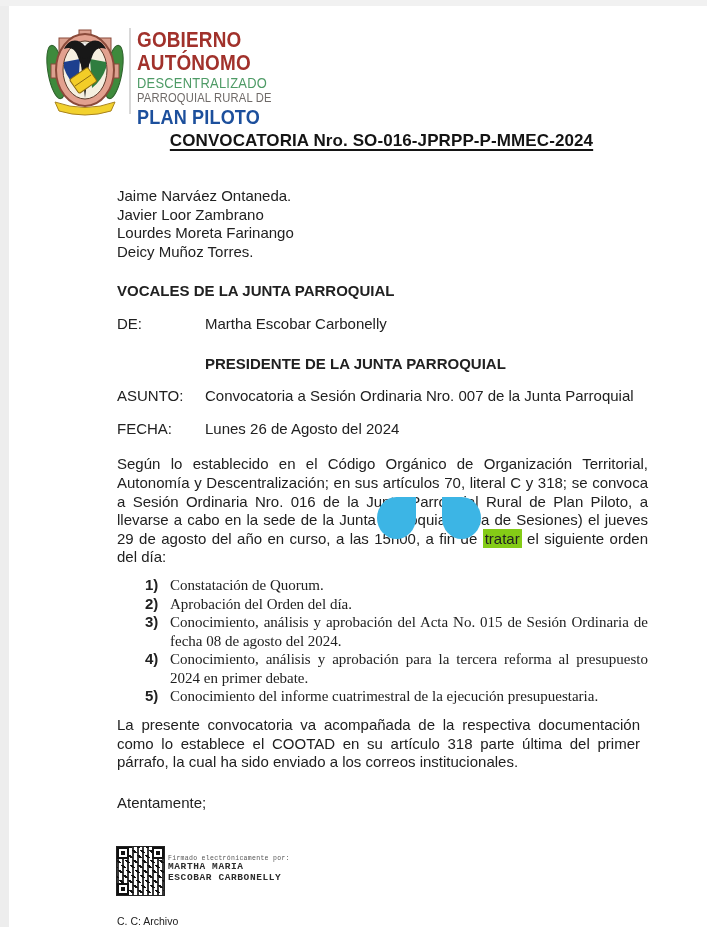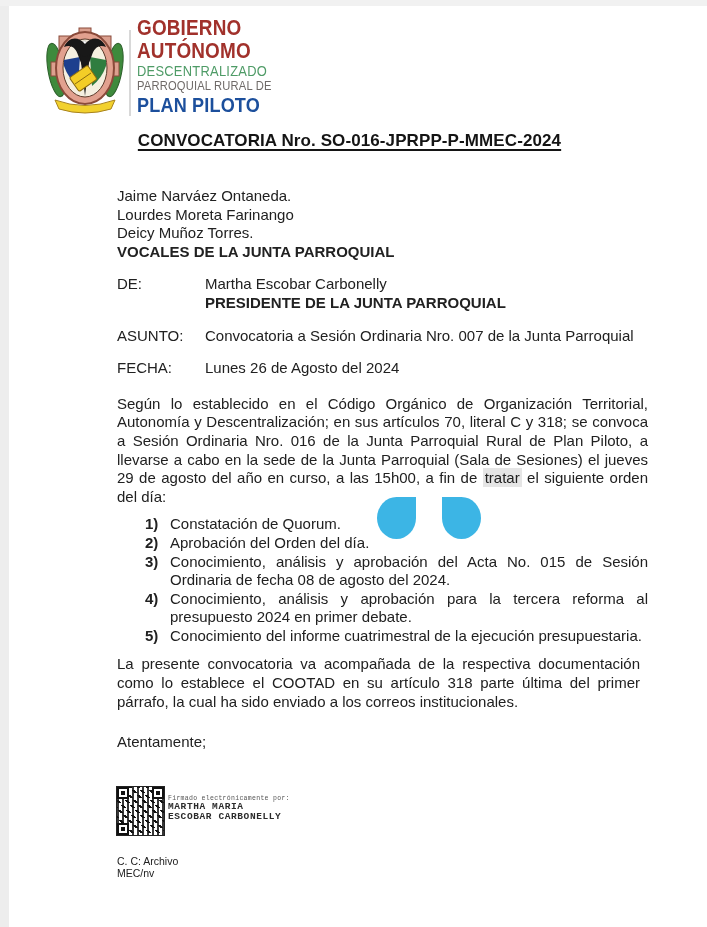--- a/index.html
+++ b/index.html
@@ -4,53 +4,53 @@
 <style>
   html,body { margin:0; padding:0; background:#ffffff; }
   .page {
     position:relative; width:707px; height:927px; background:#ffffff; overflow:hidden;
     font-family:"Liberation Sans", sans-serif; color:#212121;
   }
   .edge-left { position:absolute; left:0; top:0; width:9px; height:100%; background:#ededed; }
   .edge-top  { position:absolute; left:0; top:0; width:100%; height:6px; background:#f1f1f1; }
 
   
-  .header { position:absolute; left:45px; top:14px; display:flex; align-items:flex-end; }
+  .header { position:absolute; left:45px; top:26px; display:flex; align-items:flex-start; }
   .crest { width:80px; height:92px; flex:none; }
   .logo-divider { width:2px; height:86px; background:#d8d8d8; margin:2px 6px 0 4px; flex:none; }
   .logo-text { transform:scaleX(.86); transform-origin:0 0; padding-top:2px; white-space:nowrap; }
   .lt1,.lt2 { font-weight:700; font-size:22px; line-height:23px; color:#A1312B; letter-spacing:.2px; }
   .lt3 { font-size:15px;  line-height:17px; color:#4E9B66; letter-spacing:.3px; }
   .lt4 { font-size:13px;  line-height:14px; color:#6F6A68; letter-spacing:.2px; }
   .lt5 { font-weight:700; font-size:21px; line-height:23px; color:#1C4F9C; letter-spacing:.2px; }
 
   
   .doc-title {
-    position:absolute; left:84px; top:131px; width:531px; text-align:center;
+    position:absolute; left:116px; top:131px; width:531px; text-align:center;
     font-weight:700; font-size:17px; color:#141414;
     text-decoration:underline; text-decoration-thickness:2px; text-underline-offset:3px;
     letter-spacing:.1px; white-space:nowrap;
   }
 
   
   .content { position:absolute; left:117px; top:187px; width:531px; font-size:15px; line-height:18.6px; }
   .meta-row { display:flex; }
   .meta-label { width:88px; flex:none; }
   .meta-value { flex:1; }
   .meta-row + .meta-row { margin-top:14px; }
   .stack span { display:block; }
-  .bold { font-weight:700; }
+  .bold { font-weight:700;margin-top:21px; }
 
   .body-par { margin:17px 0 0 0; text-align:justify; }
-  .sel-highlight { background:#e5e5e5; padding:1px 2px; }
+  .sel-highlight { background:#84cc16; padding:1px 2px; }
 
   .agenda { margin-top:9px; padding-left:28px; }
   .agenda-row { display:flex; }
   .agenda-num { width:25px; flex:none; font-weight:700; }
-  .agenda-text { flex:1; text-align:justify; }
+  .agenda-text { flex:1; text-align:justify;font-family:Liberation Serif, serif; }
 
   .closing-par { margin:10px 8px 0 0; text-align:justify; }
   .salutation { margin-top:22px; }
 
   
   .stamp { margin-top:35px; display:flex; align-items:flex-start; }
   .qr { position:relative; width:47px; height:48px; flex:none;
     background:
       repeating-linear-gradient(90deg, rgba(20,20,20,.85) 0 2px, transparent 2px 5px),
       repeating-linear-gradient(0deg, #ffffff 0 2px, transparent 2px 5px),
@@ -120,20 +120,21 @@
     </div>
   </div>
 
   <div class="doc-title">CONVOCATORIA Nro. SO-016-JPRPP-P-MMEC-2024</div>
 
   <div class="content">
 
     <div class="meta-row">
       <div class="meta-value stack">
         <span>Jaime Narváez Ontaneda.</span>
+        <span>Javier Loor Zambrano</span>
         <span>Lourdes Moreta Farinango</span>
         <span>Deicy Muñoz Torres.</span>
         <span class="bold">VOCALES DE LA JUNTA PARROQUIAL</span>
       </div>
     </div>
 
     <div class="meta-row">
       <div class="meta-label">DE:</div>
       <div class="meta-value stack">
         <span>Martha Escobar Carbonelly</span>

